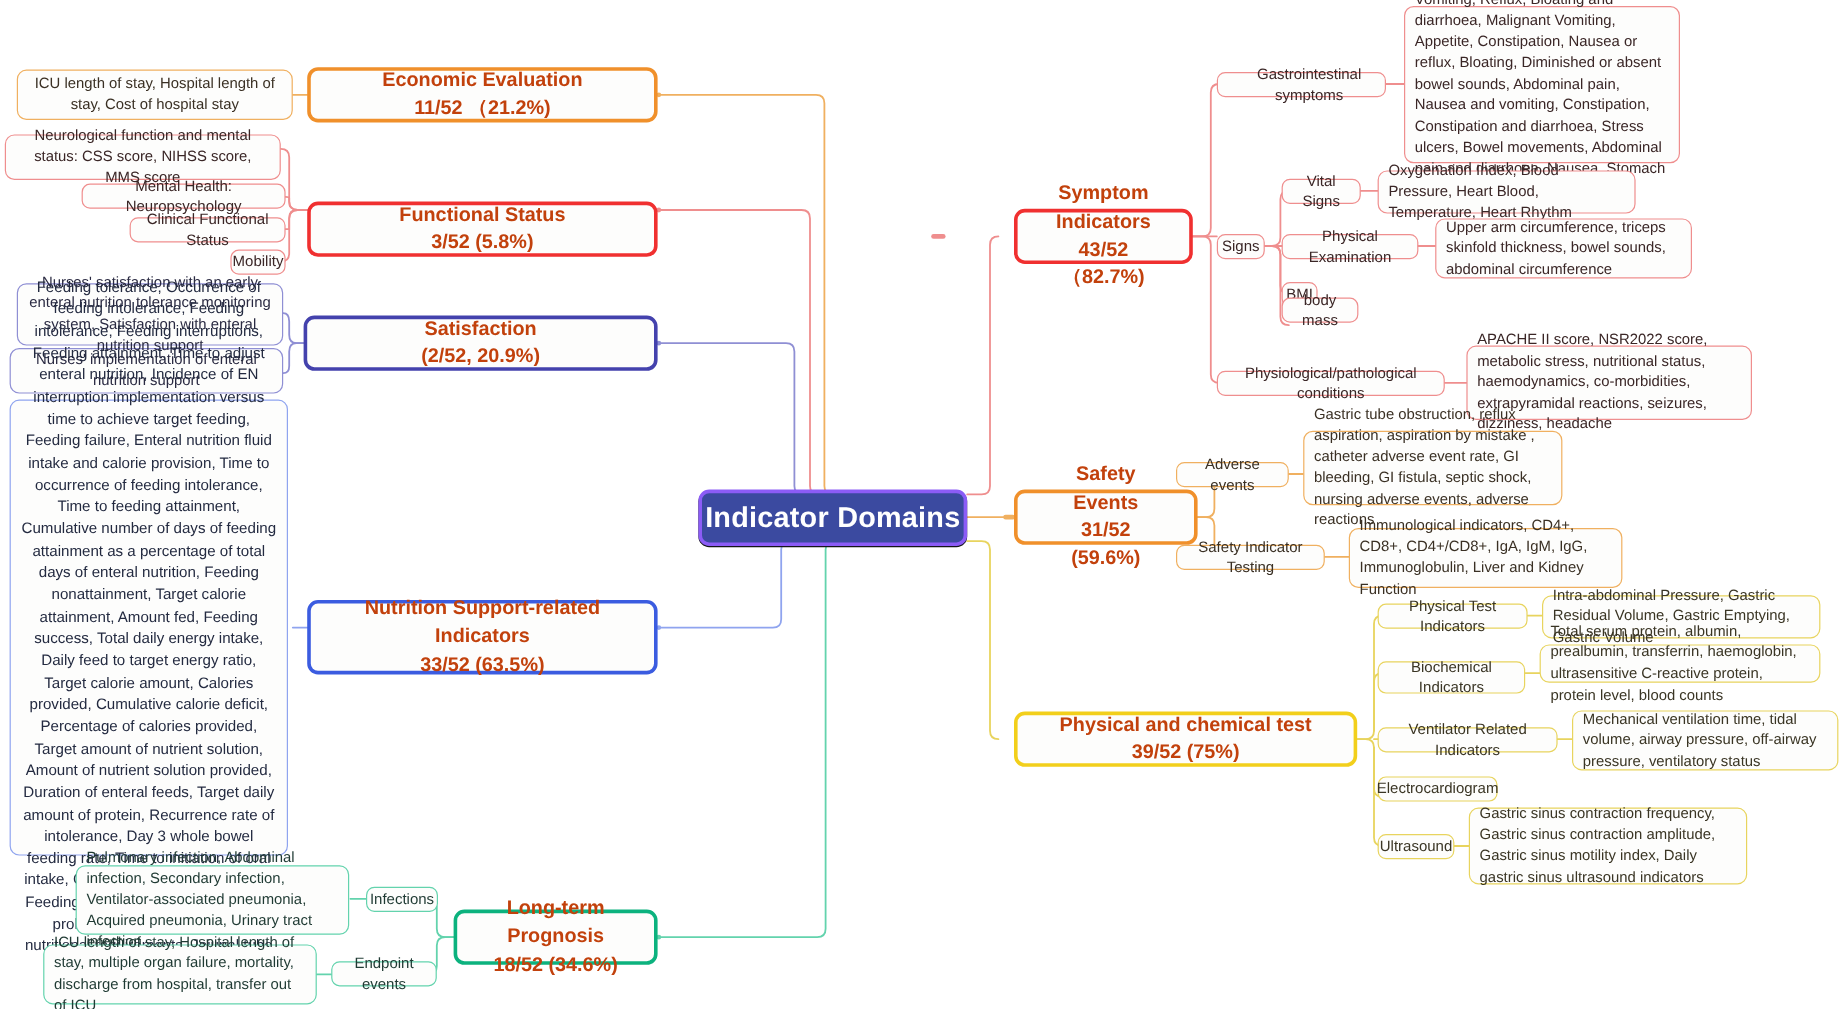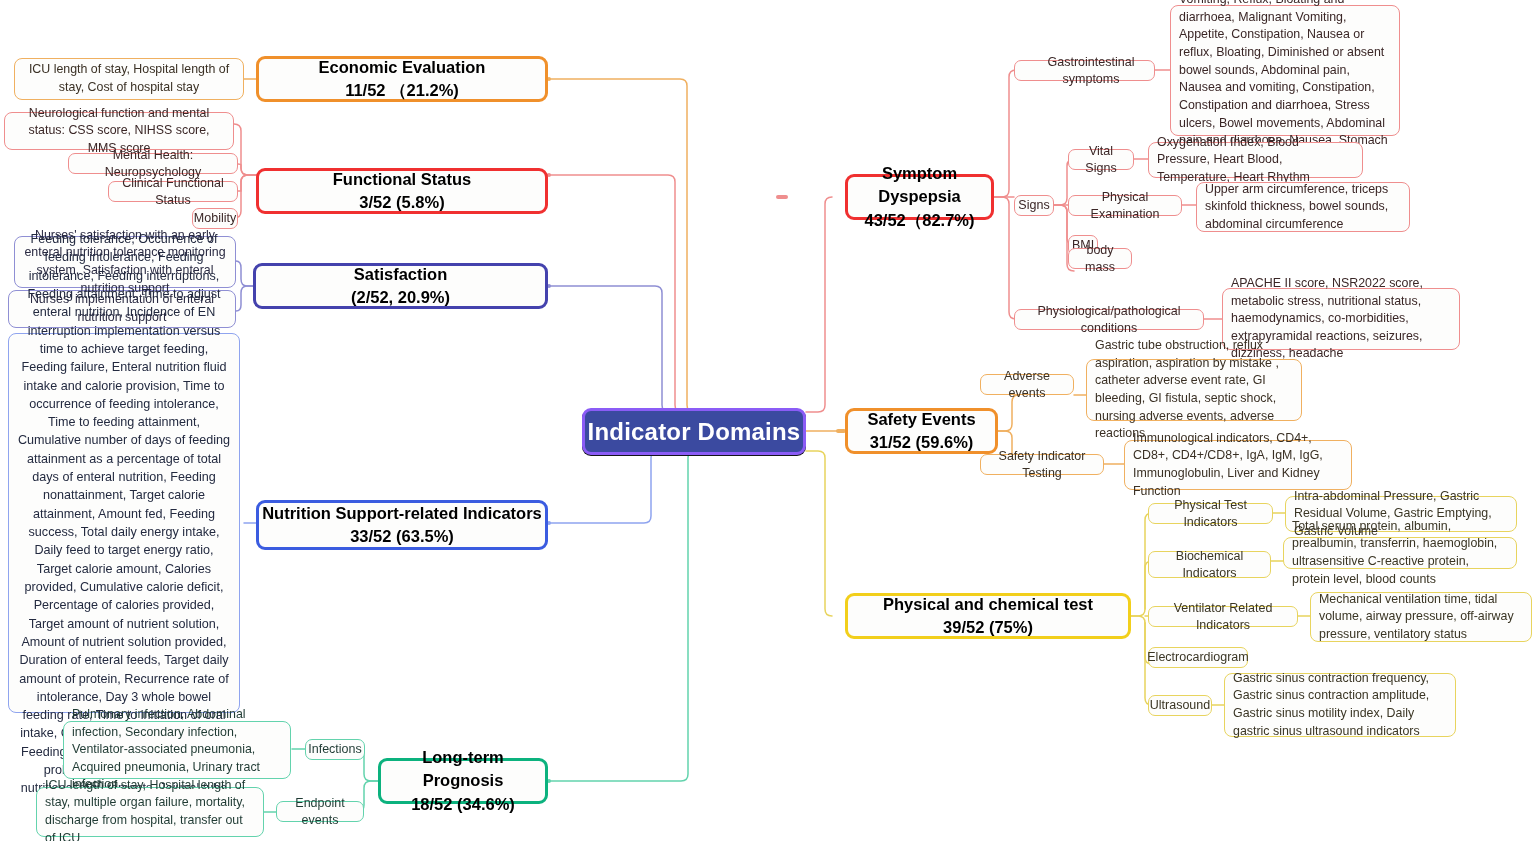--- a/index.html
+++ b/index.html
@@ -44,22 +44,22 @@
     box-shadow:0 1px 0 #14151a;
   }
   
   .domain{
     border-width:3px;
     border-style:solid;
     border-radius:9px;
     font-size:16.5px;
     font-weight:bold;
     line-height:1.42;
-    color:#000000;
-    padding:4px 2px;
+    color:#c2410c;
+    padding:4px 25px;
   }
   
   .chip{
     border-width:1.4px;
     border-style:solid;
     border-radius:7px;
     font-size:12.5px;
     line-height:1.34;
     padding:3px 7px;
     color:#2a2a2e;
@@ -212,21 +212,21 @@
       <div>(2/52, 20.9%)</div>
     </div>
   </div>
   <div class="node leaf center c-indigo-l" style="left:8px; top:290px; width:228px; height:38px;">
     <span>Nurses' implementation of enteral nutrition support</span>
   </div>
   <div class="node leaf center c-indigo-l" style="left:14px; top:236px; width:222px; height:52px;">
     <span>Nurses' satisfaction with an early enteral nutrition tolerance monitoring system, Satisfaction with enteral nutrition support</span>
   </div>
 
-  <div class="node domain c-blue" style="left:256px; top:500px; width:292px; height:50px;">
+  <div class="node domain c-blue" style="left:256px; top:500px; width:292px; height:62px;">
     <div>
       <div>Nutrition Support-related Indicators</div>
       <div>33/52  (63.5%)</div>
     </div>
   </div>
   <div class="node leaf big c-blue-l" style="left:8px; top:333px; width:232px; height:380px;">
     <span>Feeding tolerance, Occurrence of feeding intolerance, Feeding intolerance, Feeding interruptions, Feeding attainment, Time to adjust enteral nutrition, Incidence of EN interruption implementation versus time to achieve target feeding, Feeding failure, Enteral nutrition fluid intake and calorie provision, Time to occurrence of feeding intolerance, Time to feeding attainment, Cumulative number of days of feeding attainment as a percentage of total days of enteral nutrition, Feeding nonattainment, Target calorie attainment, Amount fed, Feeding success, Total daily energy intake, Daily feed to target energy ratio, Target calorie amount, Calories provided, Cumulative calorie deficit, Percentage of calories provided, Target amount of nutrient solution, Amount of nutrient solution provided, Duration of enteral feeds, Target daily amount of protein, Recurrence rate of intolerance, Day 3 whole bowel feeding rate, Time to initiation of oral intake, Calorie and protein adequacy, Feeding intolerance efficacy, Dose of prokinetic agents, Parenteral nutritional requirements, Jejunal tube utilisation, Glucose absorption</span>
   </div>
 
   <div class="node domain c-green" style="left:378px; top:758px; width:170px; height:46px;">
@@ -243,21 +243,21 @@
   </div>
   <div class="node chip c-green-l" style="left:276px; top:801px; width:88px; height:21px;">
     <span>Endpoint events</span>
   </div>
   <div class="node leaf c-green-l" style="left:36px; top:787px; width:228px; height:50px;">
     <span>ICU length of stay, Hospital length of stay, multiple organ failure, mortality, discharge from hospital, transfer out of ICU</span>
   </div>
 
   <div class="node domain c-red" style="left:845px; top:174px; width:149px; height:46px;">
     <div>
-      <div>Symptom Dyspepsia</div>
+      <div>Symptom Indicators</div>
       <div>43/52（82.7%)</div>
     </div>
   </div>
   <div class="node chip c-red-l" style="left:1014px; top:60px; width:141px; height:21px;padding-left:20px;">
     <span>Gastrointestinal symptoms</span>
   </div>
   <div class="node leaf c-red-l" style="left:1170px; top:5px; width:230px; height:131px;">
     <span>Diarrhoea, Gastric retention , Vomiting, Reflux, Bloating and diarrhoea, Malignant Vomiting, Appetite, Constipation, Nausea or reflux, Bloating, Diminished or absent bowel sounds, Abdominal pain, Nausea and vomiting, Constipation, Constipation and diarrhoea, Stress ulcers, Bowel movements, Abdominal pain and diarrhoea, Nausea, Stomach cramps, Dyspepsia</span>
   </div>
 
@@ -289,21 +289,21 @@
   <div class="node leaf c-red-l" style="left:1222px; top:288px; width:238px; height:62px;">
     <span>APACHE II score, NSR2022 score, metabolic stress, nutritional status, haemodynamics, co-morbidities, extrapyramidal reactions, seizures, dizziness, headache</span>
   </div>
 
   <div class="node domain c-orange" style="left:845px; top:408px; width:153px; height:46px;">
     <div>
       <div>Safety Events</div>
       <div>31/52  (59.6%)</div>
     </div>
   </div>
-  <div class="node chip c-orange-l" style="left:980px; top:374px; width:94px; height:21px;">
+  <div class="node chip c-orange-l" style="left:980px; top:385px; width:94px; height:21px;">
     <span>Adverse events</span>
   </div>
   <div class="node leaf c-orange-l" style="left:1086px; top:359px; width:216px; height:62px;">
     <span>Gastric tube obstruction, reflux aspiration, aspiration by mistake , catheter adverse event rate, GI bleeding, GI fistula, septic shock, nursing adverse events, adverse reactions</span>
   </div>
   <div class="node chip c-orange-l" style="left:980px; top:454px; width:124px; height:21px;">
     <span>Safety Indicator Testing</span>
   </div>
   <div class="node leaf c-orange-l" style="left:1124px; top:440px; width:228px; height:50px;">
     <span>Immunological indicators, CD4+, CD8+, CD4+/CD8+, IgA, IgM, IgG, Immunoglobulin, Liver and Kidney Function</span>

